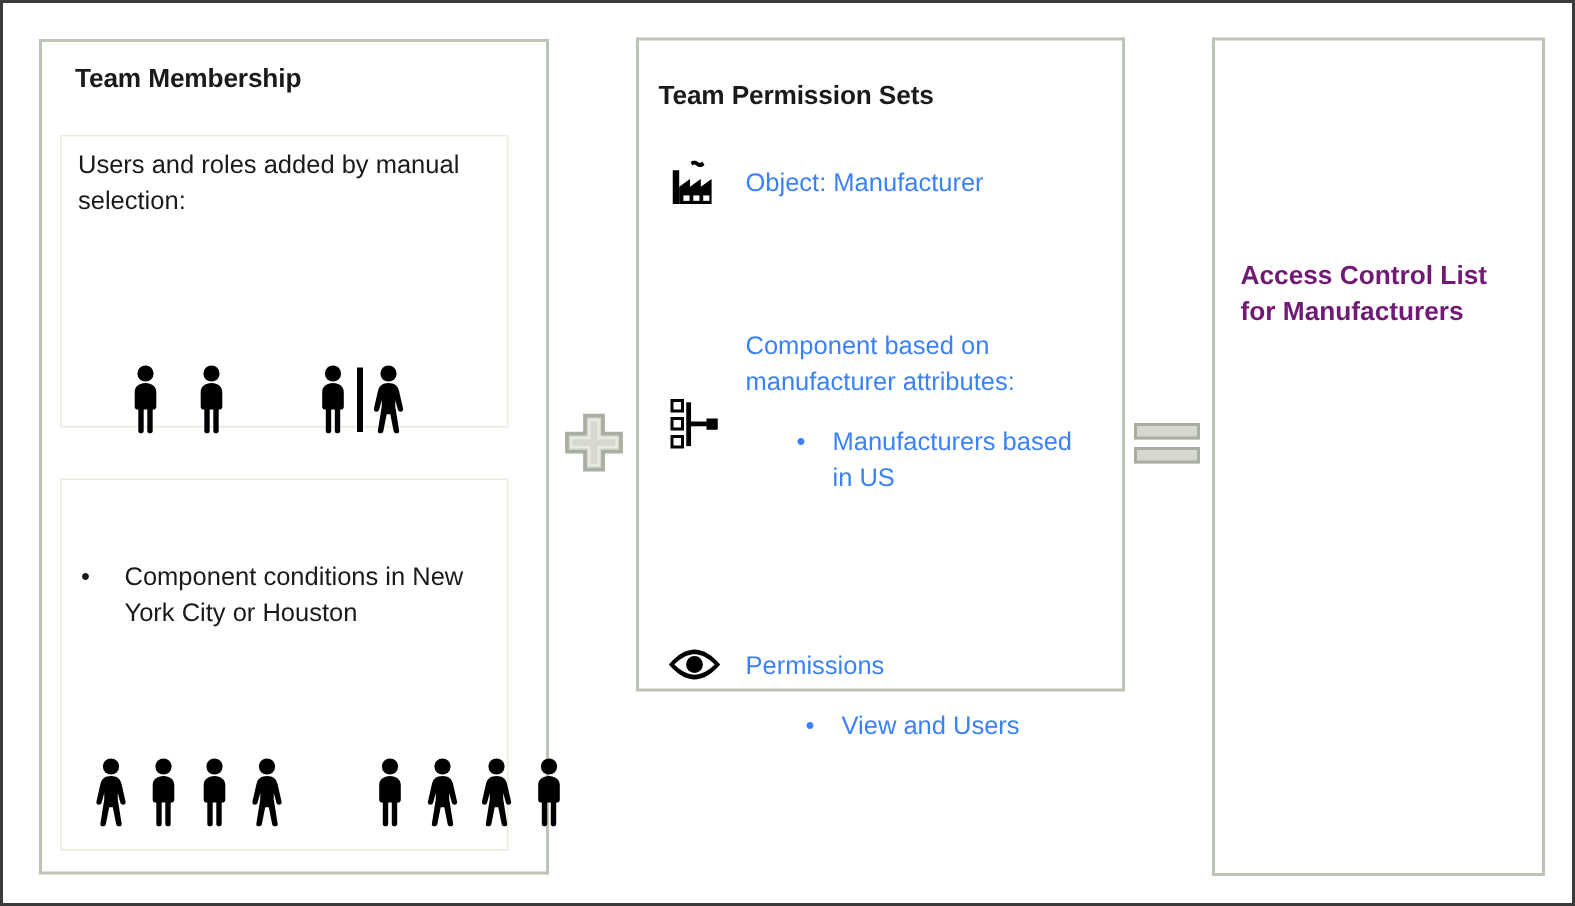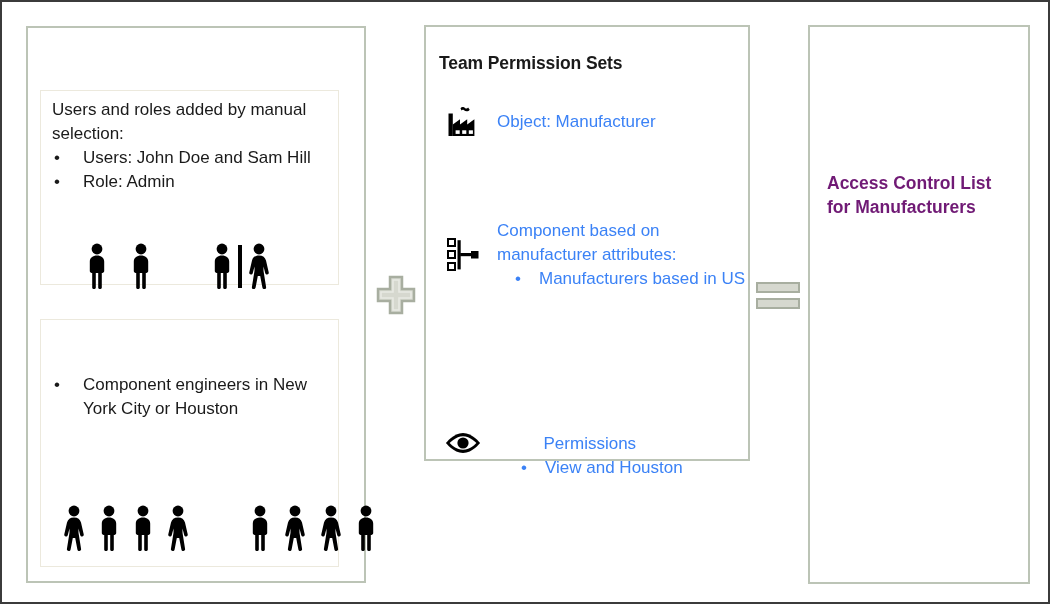--- a/index.html
+++ b/index.html
@@ -119,24 +119,24 @@
     justify-content: center;
   }
   #row-conditions .perm-icon { align-self: center; }
   .perm-text {
     font-size: 17px;
     line-height: 1.42;
     color: #3b82f6;
     padding-left: 10px;
   }
   #row-object .perm-text { padding-top: 3px; }
-  #row-permission .perm-text { padding-top: 1px; text-align: center; }
+  #row-permission .perm-text { padding-top: 1px; }
 
   ul.blist2 {
-    margin: 0;
+    margin: 16px;
     padding: 0;
     list-style: none;
   }
   ul.blist2 > li {
     position: relative;
     padding-left: 42px;
   }
   ul.blist2 > li::before {
     content: "\2022";
     position: absolute;
@@ -191,29 +191,26 @@
   }
   .eq-gap { height: 5px; }
 </style>
 </head>
 <body>
 
 <div id="canvas">
 
   <div class="panel" id="panel-membership">
 
+    <div class="panel-title" id="title-membership">Team Membership</div>
 
     <div class="inner-box" id="box-manual">
 
       <div class="body-text" id="text-manual">
         <div>Users and roles added by manual selection:</div>
-        <ul class="blist">
-          <li>Users: John Doe and Sam Hill</li>
-          <li>Role: Admin</li>
-        </ul>
       </div>
 
       <div class="people-row" id="people-manual">
 
         <svg class="person" width="26" height="46" viewBox="0 0 26 46">
           <circle cx="13" cy="6" r="5.4" fill="#000"></circle>
           <path d="M13 12.4c-4.2 0-7.2 2.3-7.2 6.1v9.6c0 1.1 .8 1.9 1.9 1.9h.5v14.4c0 1 .8 1.7 1.8 1.7s1.8-.7 1.8-1.7V30h2.4v14.4c0 1 .8 1.7 1.8 1.7s1.8-.7 1.8-1.7V30h.5c1.1 0 1.9-.8 1.9-1.9v-9.6c0-3.8-3-6.1-7.2-6.1z" fill="#000"></path>
         </svg>
         <div class="spacer-sm"></div>
 
@@ -234,21 +231,21 @@
           <path d="M14 12.4c-3.9 0-6.1 1.8-7 5.1L4.3 29.3c-.3 1.2 .4 2.2 1.6 2.2 .9 0 1.6-.5 1.9-1.5l1.7-6.4v4.2L6.9 44.1c-.2 1.1 .6 1.9 1.8 1.9 1 0 1.7-.6 1.9-1.6l2.2-11.3h2.4l2.2 11.3c.2 1 .9 1.6 1.9 1.6 1.2 0 2-.8 1.8-1.9l-2.6-16.3v-4.2l1.7 6.4c.3 1 1 1.5 1.9 1.5 1.2 0 1.9-1 1.6-2.2L21 17.5c-.9-3.3-3.1-5.1-7-5.1z" fill="#000"></path>
         </svg>
       </div>
     </div>
 
     <div class="inner-box" id="box-condition">
 
       <div class="body-text" id="text-condition">
         <div class="gap-line"></div>
         <ul class="blist">
-          <li>Component engineers in New York City or Houston</li>
+          <li>Component conditions in New York City or Houston</li>
         </ul>
       </div>
 
       <div class="people-row" id="people-condition">
         <svg class="person" width="28" height="46" viewBox="0 0 28 46">
           <circle cx="14" cy="6" r="5.4" fill="#000"></circle>
           <path d="M14 12.4c-3.9 0-6.1 1.8-7 5.1L4.3 29.3c-.3 1.2 .4 2.2 1.6 2.2 .9 0 1.6-.5 1.9-1.5l1.7-6.4v4.2L6.9 44.1c-.2 1.1 .6 1.9 1.8 1.9 1 0 1.7-.6 1.9-1.6l2.2-11.3h2.4l2.2 11.3c.2 1 .9 1.6 1.9 1.6 1.2 0 2-.8 1.8-1.9l-2.6-16.3v-4.2l1.7 6.4c.3 1 1 1.5 1.9 1.5 1.2 0 1.9-1 1.6-2.2L21 17.5c-.9-3.3-3.1-5.1-7-5.1z" fill="#000"></path>
         </svg>
         <div class="spacer-xs"></div>
         <svg class="person" width="26" height="46" viewBox="0 0 26 46">
@@ -340,21 +337,21 @@
       <div class="perm-icon">
         <svg width="38" height="24" viewBox="0 0 38 24">
           <path d="M19 2C9.5 2 2 12 2 12s7.5 10 17 10 17-10 17-10S28.5 2 19 2z" fill="#000"></path>
           <path d="M19 5.2C11.8 5.2 5.6 12 5.6 12S11.8 18.8 19 18.8 32.4 12 32.4 12 26.2 5.2 19 5.2z" fill="#fff"></path>
           <circle cx="19" cy="12" r="5.6" fill="#000"></circle>
         </svg>
       </div>
       <div class="perm-text">
         <div>Permissions</div>
         <ul class="blist2">
-          <li>View and Houston</li>
+          <li>View and Users</li>
         </ul>
       </div>
     </div>
   </div>
 
   <div id="op-equals">
     <div class="eq-bar"></div>
     <div class="eq-gap"></div>
     <div class="eq-bar"></div>
   </div>

